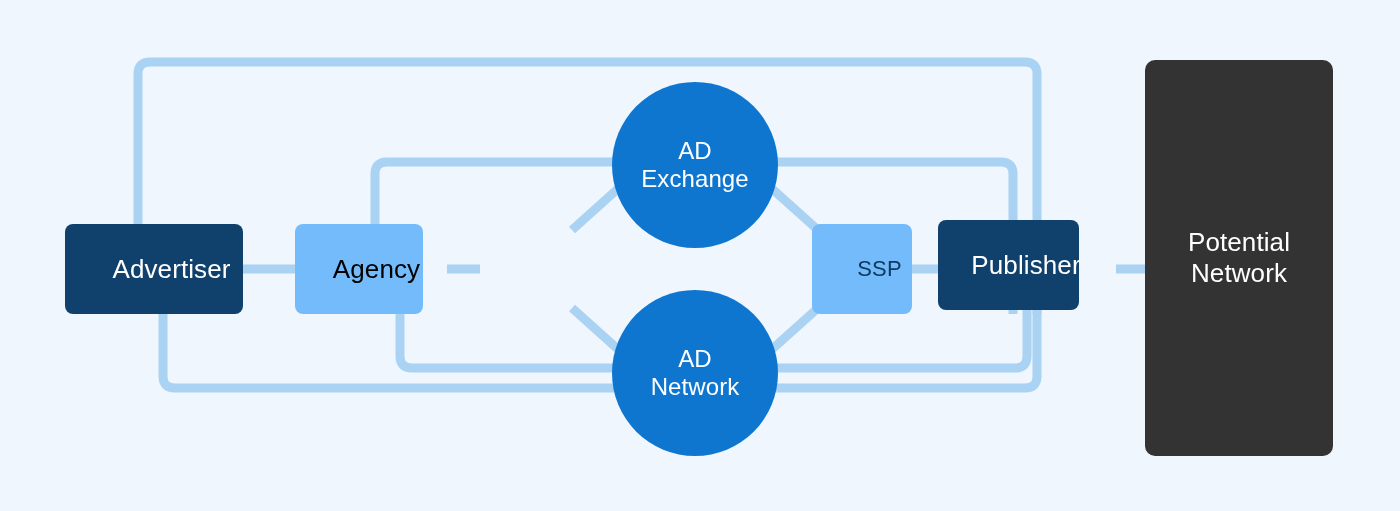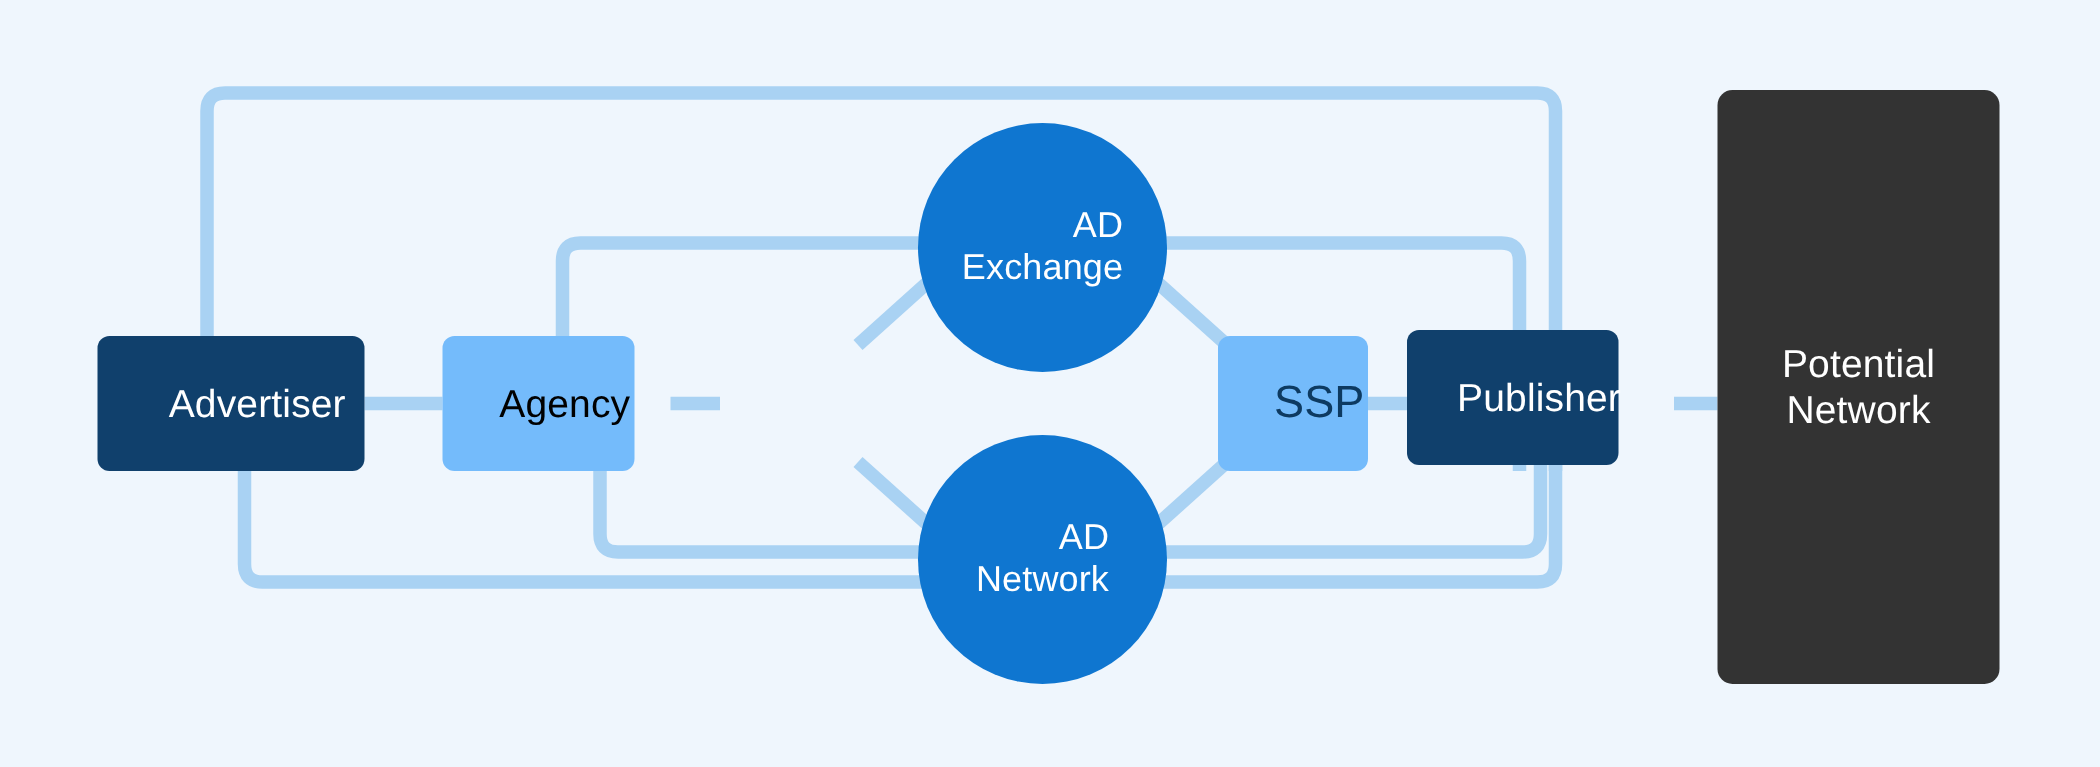--- a/index.html
+++ b/index.html
@@ -27,21 +27,21 @@
     position: absolute;
     display: flex;
     align-items: center;
     justify-content: center;
     text-align: center;
     box-sizing: border-box;
     line-height: 1.18;
     letter-spacing: 0.1px;
   }
   .node-rect { border-radius: 8px; padding-left: 35px; }
-  .node-circle { border-radius: 50%; text-align: right; }
+  .node-circle { border-radius: 50%; }
   .node-tall { border-radius: 10px; }
   .lbl { pointer-events: none; white-space: pre-line; }
 </style>
 </head>
 <body>
 
 <div id="canvas">
 
   <svg id="wires" viewBox="0 0 1400 511" xmlns="http://www.w3.org/2000/svg">
 
@@ -80,21 +80,21 @@
   <div class="node node-circle" style="left:612px; top:82px; width:166px; height:166px; background:#0f76d0; color:#ffffff; font-size:24px;">
     <span class="lbl">AD
 Exchange</span>
   </div>
 
   <div class="node node-circle" style="left:612px; top:290px; width:166px; height:166px; background:#0f76d0; color:#ffffff; font-size:24px;">
     <span class="lbl">AD
 Network</span>
   </div>
 
-  <div class="node node-rect" style="left:812px; top:224px; width:100px; height:90px; background:#74bbfb; color:#0d3a61; font-size:30px;">
+  <div class="node node-rect" style="left:812px; top:224px; width:100px; height:90px; background:#74bbfb; color:#0d3a61; font-size:22px;">
     <span class="lbl">SSP</span>
   </div>
 
   <div class="node node-rect" style="left:938px; top:220px; width:141px; height:90px; background:#10406c; color:#ffffff; font-size:26px;">
     <span class="lbl">Publisher</span>
   </div>
 
   <div class="node node-tall" style="left:1145px; top:60px; width:188px; height:396px; background:#333333; color:#ffffff; font-size:26px;">
     <span class="lbl">Potential
 Network</span>

